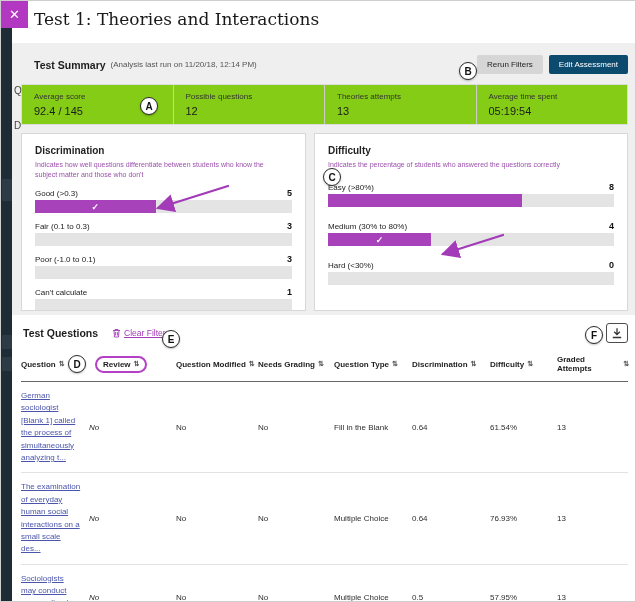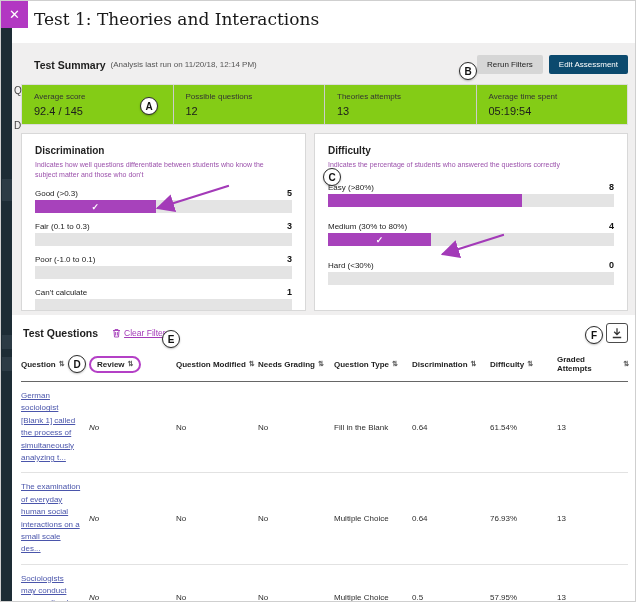--- a/index.html
+++ b/index.html
@@ -57,21 +57,21 @@
   .qheading { font-size:10.5px; font-weight:bold; color:#1d1d1d; margin-left:2px; }
   .clear-filters { display:flex; align-items:center; gap:3px; margin-left:14px; color:#a33ab8; font-size:8.5px;
     text-decoration:underline; cursor:pointer; background:none; border:none; font-family:inherit; }
   .dl-btn { margin-left:auto; width:22px; height:20px; border:1px solid #4c4c4c; border-radius:3px; display:flex;
     align-items:center; justify-content:center; background:#fff; cursor:pointer; }
 
   .trow { display:grid; grid-template-columns:68px 87px 82px 76px 78px 78px 67px 72px; }
   .thead { padding:2px 0 8px; border-bottom:1px solid #666; font-size:8px; font-weight:bold; color:#1e1e1e; align-items:center; }
   .th { display:flex; align-items:center; gap:3px; cursor:pointer; }
   .sort { font-size:7px; color:#555; }
-  .review-box { display:inline-flex; align-items:center; gap:3px; border:2px solid #b440c6; border-radius:10px; padding:2px 6px; margin-left:0; }
+  .review-box { display:inline-flex; align-items:center; gap:3px; border:2px solid #b440c6; border-radius:10px; padding:2px 6px; margin-left:6px; }
   .tbody .trow { padding:8px 0; border-bottom:1px solid #e2e2e2; align-items:center; font-size:8px; color:#2e2e2e; }
   .qlink { color:#4a55ab; font-size:8px; line-height:1.55; text-decoration:underline; display:block; padding-right:8px; cursor:pointer; }
   .italic { font-style:italic; }
 
   .badge { position:absolute; width:18px; height:18px; border:1.5px solid #2a2a2a; border-radius:50%; background:#fff;
     display:flex; align-items:center; justify-content:center; font-size:10px; font-weight:bold; color:#111; z-index:30;
     box-shadow:0 1px 2px rgba(0,0,0,.25); }
   .arrow-svg { position:absolute; z-index:28; pointer-events:none; }
 </style>
 </head>

